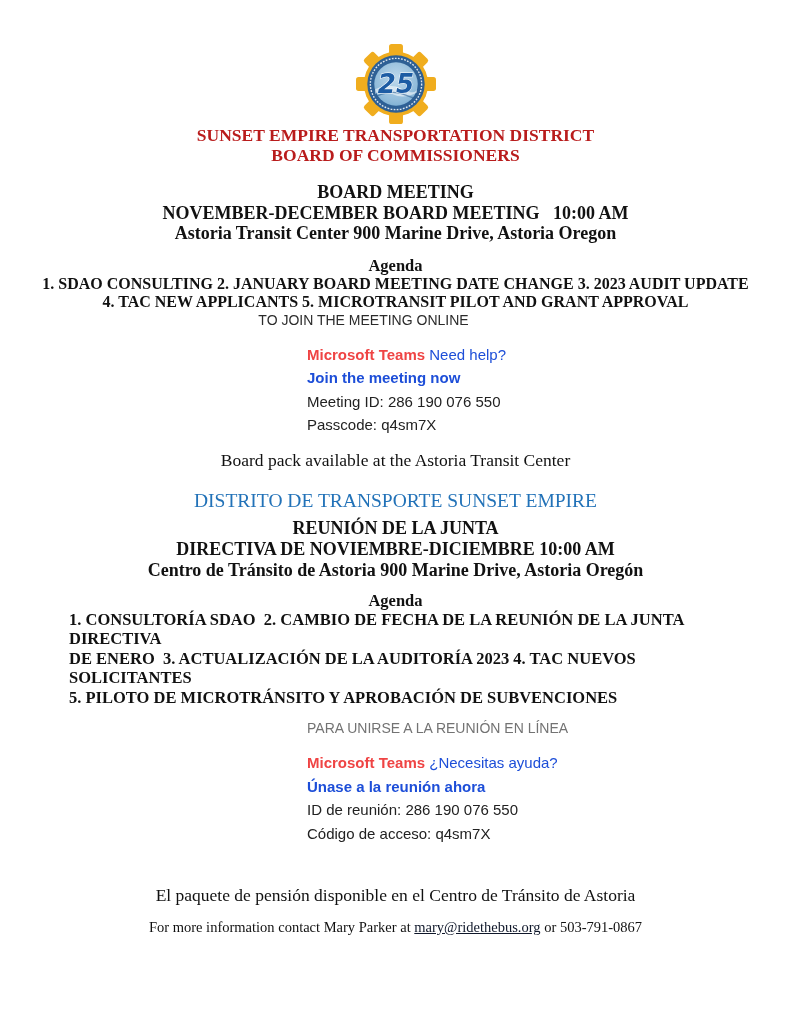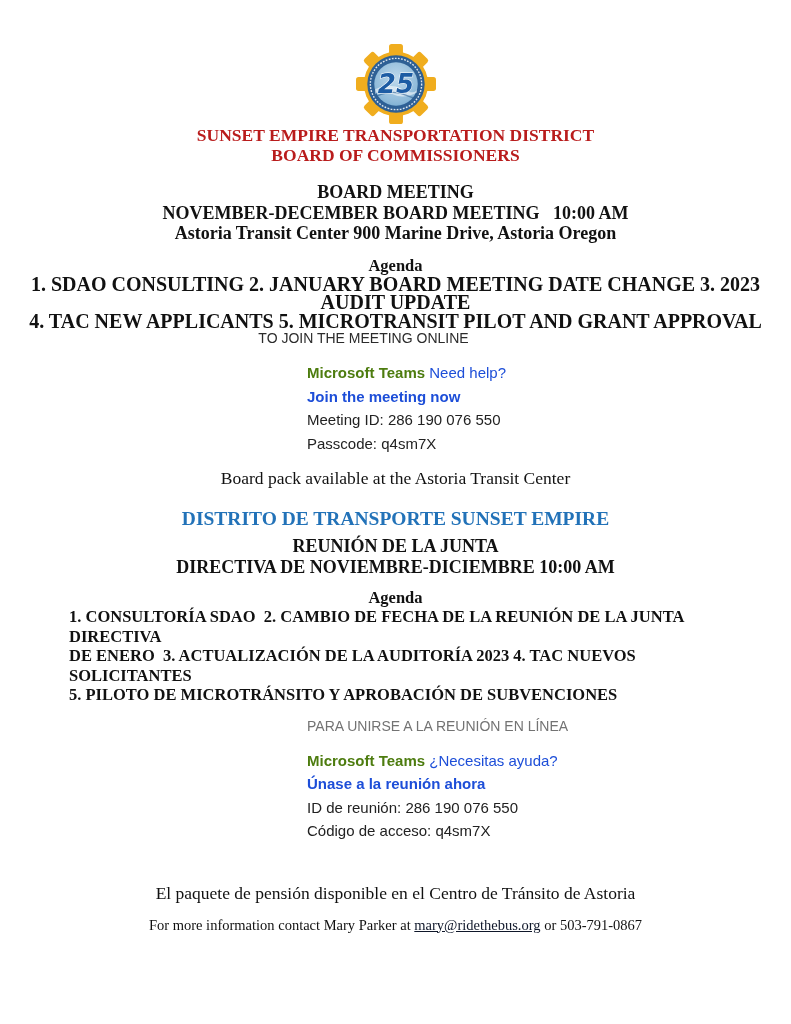--- a/index.html
+++ b/index.html
@@ -33,52 +33,52 @@
   }
 
   .meeting-block {
     margin-top: 17px;
     font-weight: bold;
     font-size: 18px;
     line-height: 20.5px;
   }
 
   .agenda-label { margin-top: 13px; font-weight: bold; font-size: 16.5px; line-height: 18px; }
-  .agenda-line { font-weight: bold; font-size: 20px; line-height: 18.5px; }
+  .agenda-line { font-weight: bold; font-size: 16px; line-height: 18.5px; }
 
   .join-online {
     font-family: "Liberation Sans", sans-serif;
     font-size: 14px;
     line-height: 17px;
     color: #2b2b2b;
     transform: translateX(-32px);
   }
 
   .teams-block {
     margin: 14px 0 0 280px;
     font-family: "Liberation Sans", sans-serif;
     font-size: 15px;
     line-height: 23.5px;
     color: #222222;
     text-align: left;
   }
-  .teams-brand { font-weight: bold; color: #4d7c0f; }
+  .teams-brand { font-weight: bold; color: #ef4444; }
   .link-blue {
     color: #1d4ed8;
     text-decoration: none;
     cursor: pointer;
   }
   .link-bold { font-weight: bold; text-align: center; }
 
   .board-pack { margin-top: 13px; font-size: 17.5px; line-height: 21px; }
 
   .es-org-heading {
     margin-top: 19px;
     color: #2272B8;
-    font-weight: bold;
+    font-weight: normal;
     font-size: 19.5px;
     line-height: 22px;
   }
   .es-meeting-block {
     margin-top: 6px;
     font-weight: bold;
     font-size: 18px;
     line-height: 21px;
   }
   .es-agenda-label { margin-top: 11px; font-weight: bold; font-size: 16.5px; line-height: 18px; }
@@ -185,20 +185,21 @@
     </div>
   </div>
 
   <div class="board-pack center">Board pack available at the Astoria Transit Center</div>
 
   <div class="es-org-heading center">DISTRITO DE TRANSPORTE SUNSET EMPIRE</div>
 
   <div class="es-meeting-block center">
     <div>REUNIÓN DE LA JUNTA</div>
     <div>DIRECTIVA DE NOVIEMBRE-DICIEMBRE 10:00 AM</div>
+    <div>Centro de Tránsito de Astoria 900 Marine Drive, Astoria Oregón</div>
   </div>
 
   <div class="es-agenda-label center">Agenda</div>
   <div class="es-agenda prewrap">1. CONSULTORÍA SDAO  2. CAMBIO DE FECHA DE LA REUNIÓN DE LA JUNTA DIRECTIVA</div>
   <div class="es-agenda prewrap">DE ENERO  3. ACTUALIZACIÓN DE LA AUDITORÍA 2023 4. TAC NUEVOS SOLICITANTES</div>
   <div class="es-agenda prewrap">5. PILOTO DE MICROTRÁNSITO Y APROBACIÓN DE SUBVENCIONES</div>
 
   <div class="para-unirse">PARA UNIRSE A LA REUNIÓN EN LÍNEA</div>
 
   <div class="teams-block">

